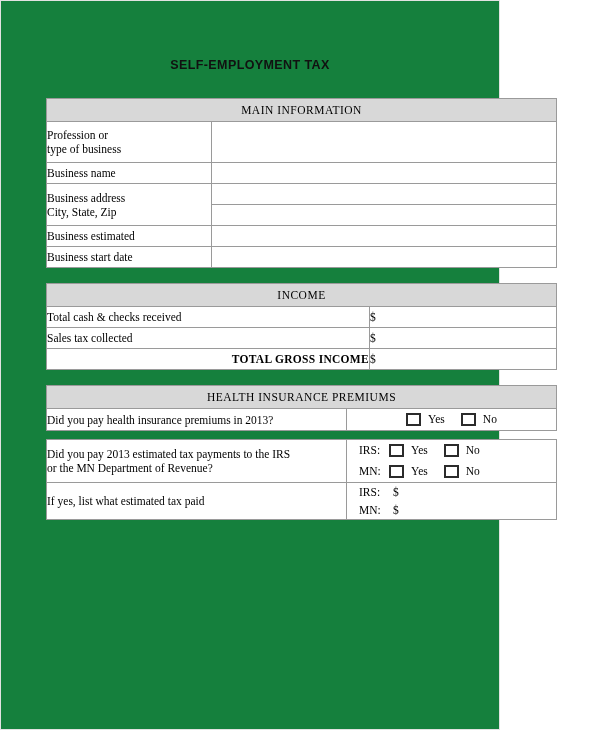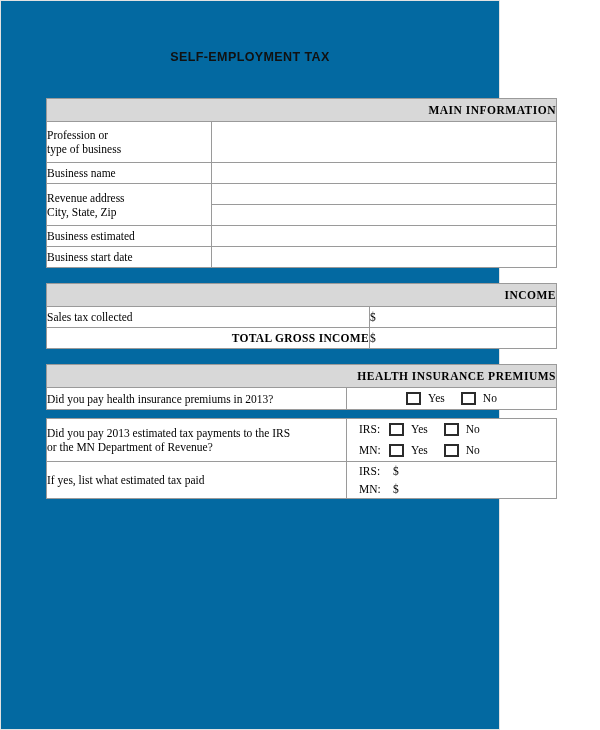--- a/index.html
+++ b/index.html
@@ -13,23 +13,23 @@
     height: 730px;
     font-family: "Liberation Serif", "DejaVu Serif", serif;
     color: #000000;
     overflow: hidden;
   }
   .page {
     position: relative;
     box-sizing: border-box;
     width: 500px;
     height: 730px;
-    background: #0369a1;
+    background: #15803d;
     border: 1px solid #e2e2e2;
-    padding: 0;
+    padding: 8px;
   }
   .doc-title {
     text-align: center;
     font-family: "Liberation Sans", "DejaVu Sans", sans-serif;
     font-weight: bold;
     font-size: 12.5px;
     letter-spacing: 0.4px;
     color: #111111;
     margin: 0;
     padding: 49px 0 0 0;
@@ -48,22 +48,22 @@
     border: 1px solid #7d7d7d;
     background: #ffffff;
   }
   table.sect td {
     border: 1px solid #9a9a9a;
     padding: 0;
     vertical-align: middle;
   }
   td.hdr {
     background: #d8d8d8;
-    text-align: right;
-    font-weight: bold;
+    text-align: center;
+    font-weight: normal;
     font-size: 11.5px;
     letter-spacing: 0.5px;
     height: 22px;
     border: 1px solid #9a9a9a;
   }
   td.lbl {
     font-size: 11.5px;
     padding: 5px 0 5px 10px;
     line-height: 14px;
   }
@@ -139,21 +139,21 @@
             <span>type of business</span>
           </td>
           <td class="val blank"></td>
         </tr>
         <tr>
           <td class="lbl">Business name</td>
           <td class="val blank"></td>
         </tr>
         <tr>
           <td class="lbl two-line" rowspan="2">
-            <span>Revenue address</span><br>
+            <span>Business address</span><br>
             <span>City, State, Zip</span>
           </td>
           <td class="val blank"></td>
         </tr>
         <tr>
           <td class="val blank"></td>
         </tr>
         <tr>
           <td class="lbl">Business estimated</td>
           <td class="val blank"></td>
@@ -168,20 +168,26 @@
     <div class="sect-gap-lg"></div>
 
     <table class="sect">
       <colgroup>
           <col style="width:323px">
           <col style="width:187px">
         </colgroup>
       <tbody>
         <tr>
           <td class="hdr" colspan="2">INCOME</td>
+        </tr>
+        <tr>
+          <td class="lbl">Total cash &amp; checks received</td>
+          <td class="val">
+            <span>$</span>
+          </td>
         </tr>
         <tr>
           <td class="lbl">Sales tax collected</td>
           <td class="val">
             <span>$</span>
           </td>
         </tr>
         <tr>
           <td class="total">TOTAL GROSS INCOME</td>
           <td class="val">

